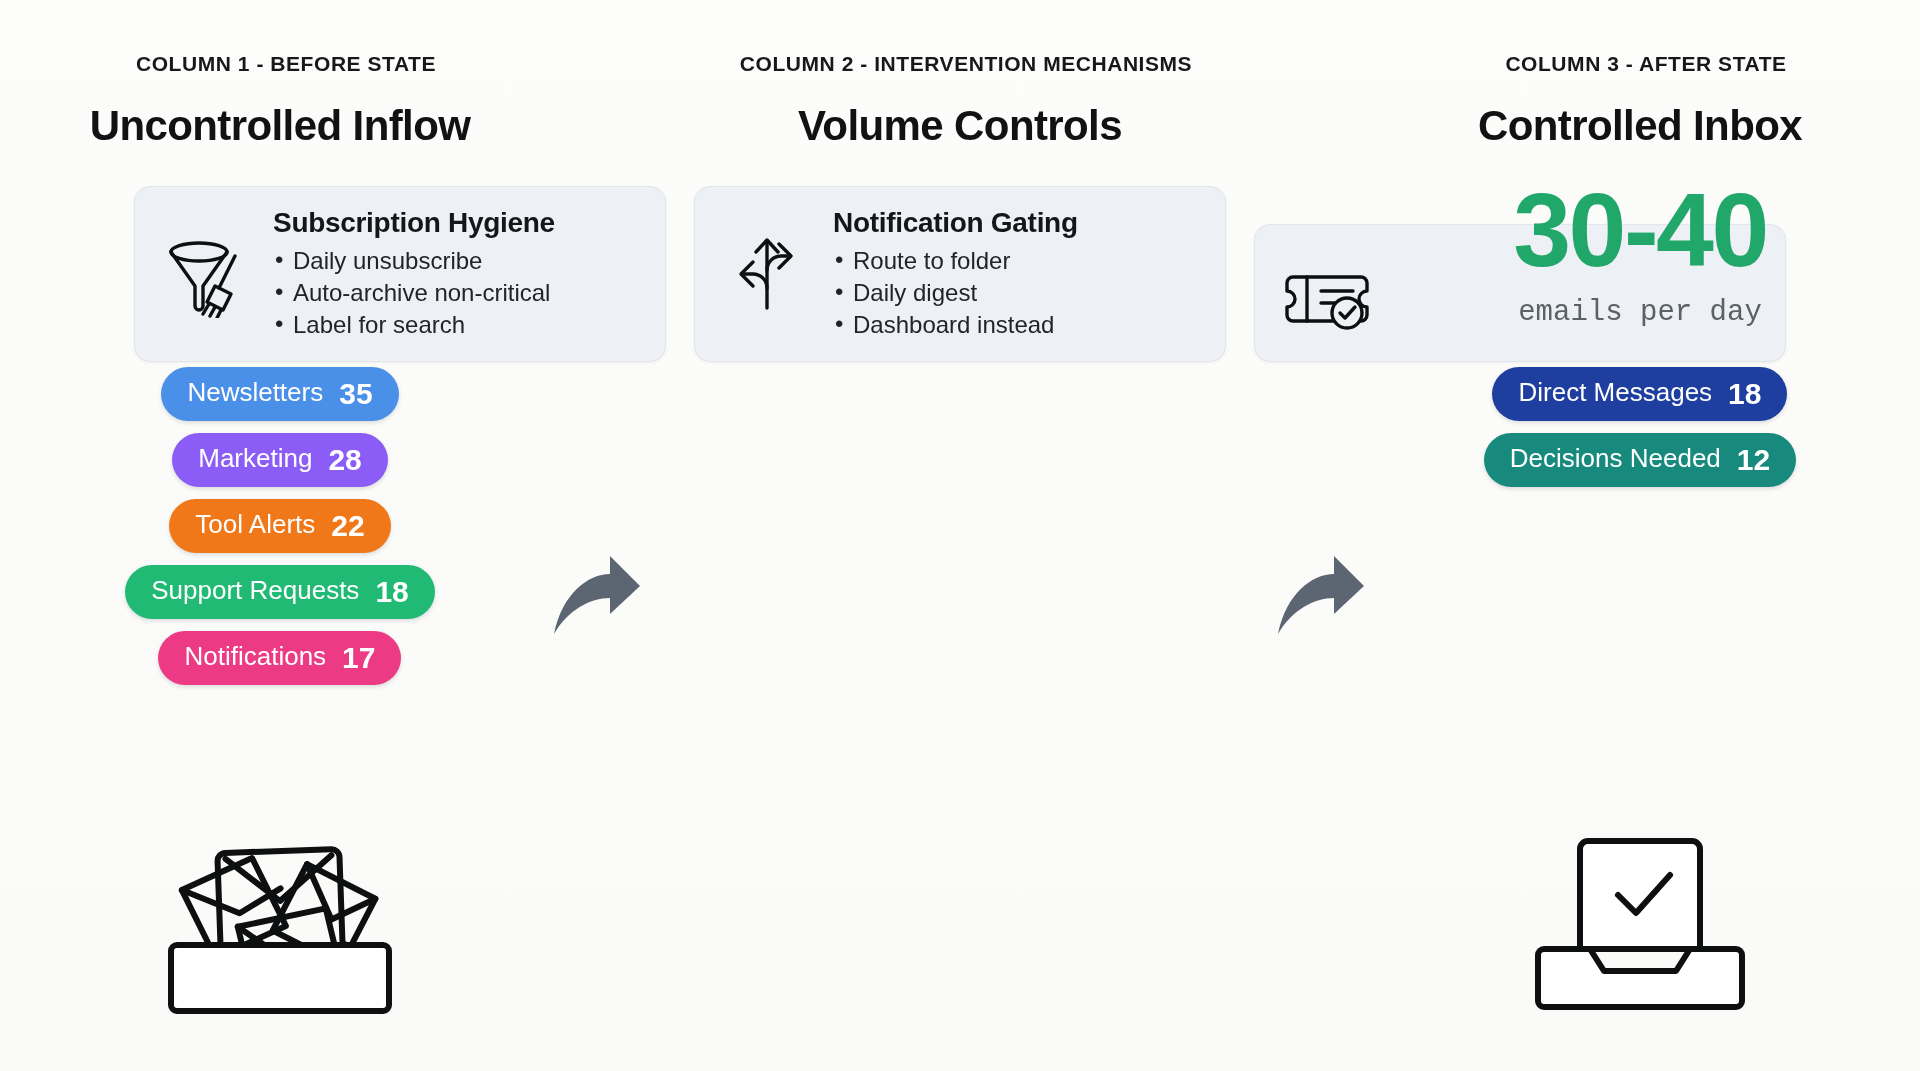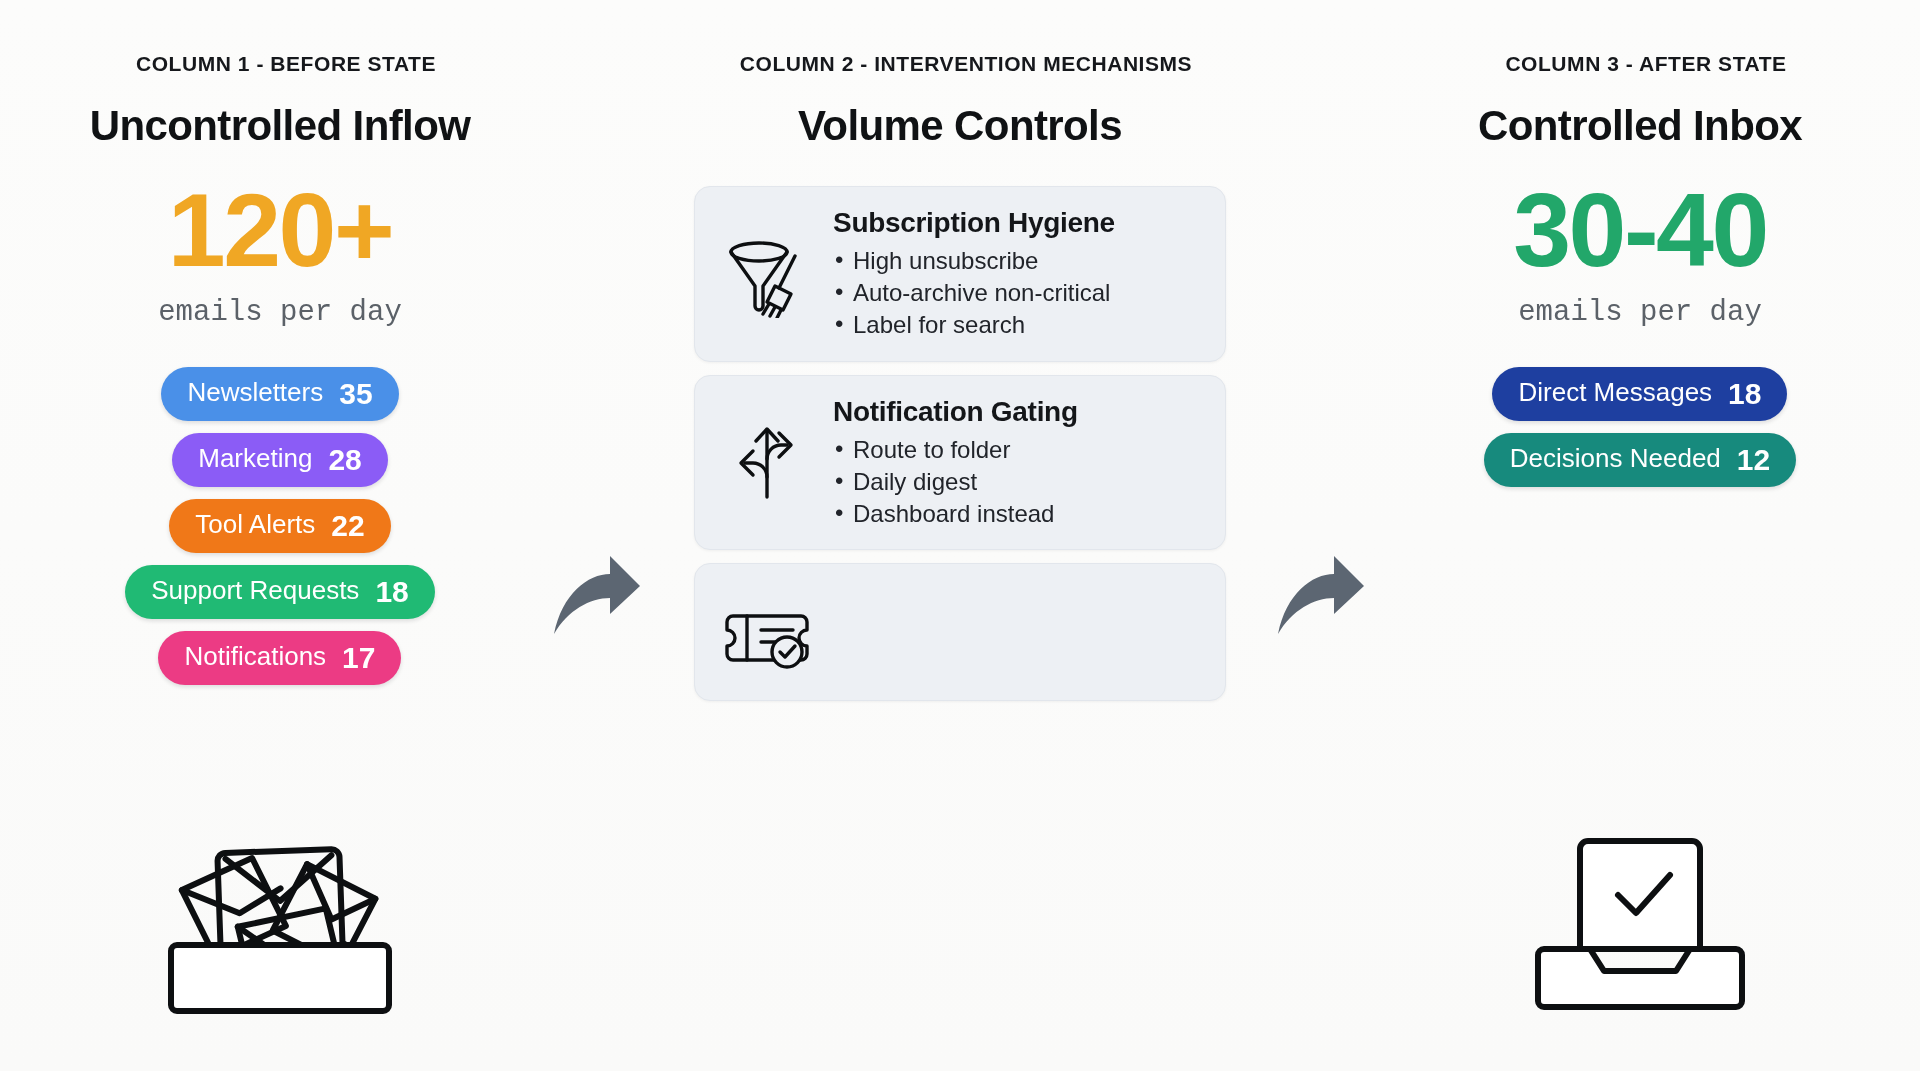--- a/index.html
+++ b/index.html
@@ -93,23 +93,22 @@
     box-shadow: 0 2px 4px rgba(16,18,20,0.13);
     white-space: nowrap;
   }
   .pill-label { font-size: 26px; font-weight: 400; }
   .pill-value { font-size: 30px; font-weight: 700; }
 
   
   .card-stack {
     margin-top: 36px;
     display: flex;
-    flex-direction: column;
-    gap: 13px;
-    align-items: flex-start;
+    gap: 28px;
+    align-items: flex-end;
   }
   .card {
     width: 532px;
     background: #EDF0F4;
     border: 1px solid #E2E6EC;
     border-radius: 16px;
     padding: 20px 24px;
     display: flex;
     flex-direction: row;
     align-items: center;
@@ -235,21 +234,21 @@
             <ellipse cx="36" cy="22" rx="28" ry="9"></ellipse>
             <path d="M8 22 L32 56 v20 a4 4 0 0 0 8 0 v-20 L64 22"></path>
             <path d="M72 26 L56 58"></path>
             <path d="M52 56 l16 8 l-8 16 l-16 -8 z"></path>
             <path d="M46 74 l-6 10 M52 77 l-5 9 M58 80 l-4 8"></path>
           </svg>
         </div>
         <div class="card-body">
           <div class="card-title">Subscription Hygiene</div>
           <ul class="card-list">
-            <li>High unsubscribe</li>
+            <li>Daily unsubscribe</li>
             <li>Auto-archive non-critical</li>
             <li>Label for search</li>
           </ul>
         </div>
       </div>
 
       <div class="card">
         <div class="card-icon">
           <svg width="88" height="88" viewBox="0 0 88 88" fill="none" stroke="#0D0F11" stroke-width="3.4" stroke-linecap="round" stroke-linejoin="round">
             <path d="M44 78 V40 a14 14 0 0 1 14 -14 h6"></path>

